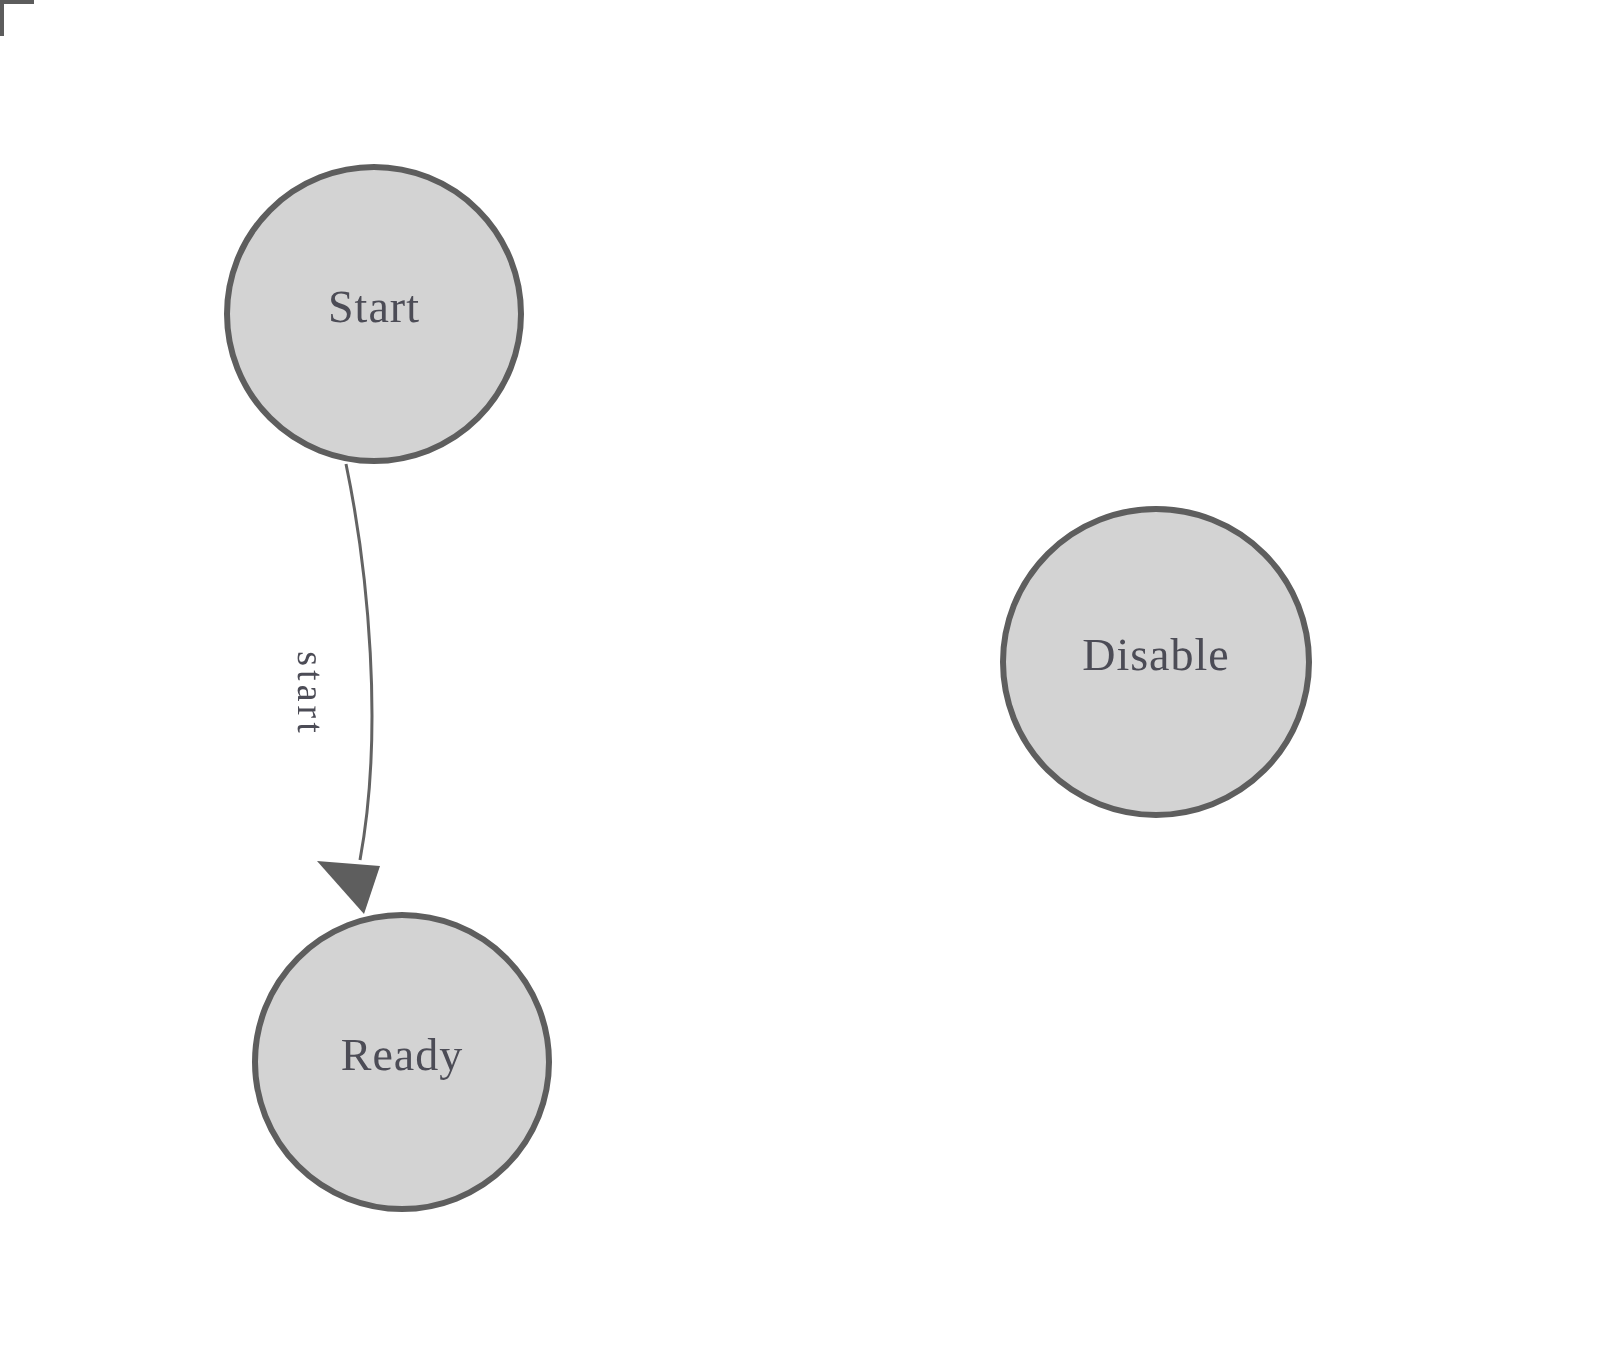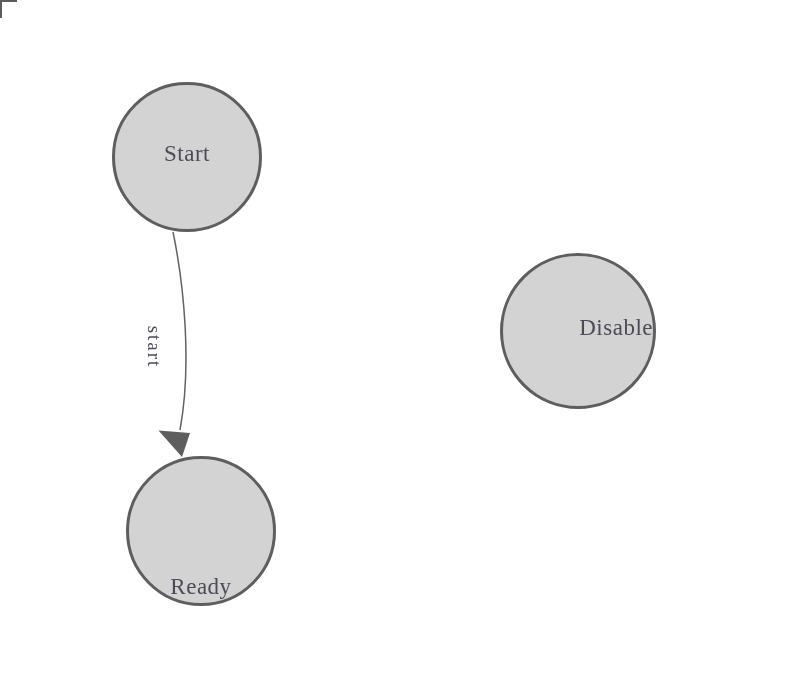--- a/index.html
+++ b/index.html
@@ -28,22 +28,22 @@
     position: absolute;
     box-sizing: border-box;
     border-radius: 50%;
     background: #d3d3d3;
     border: 3px solid #5e5e5e;
     display: flex;
     align-items: center;
     justify-content: center;
   }
   .node-start   { left: 112px; top:  82px; width: 150px; height: 150px; }
-  .node-ready   { left: 126px; top: 456px; width: 150px; height: 150px; align-items: flex-end; }
-  .node-disable { left: 500px; top: 253px; width: 156px; height: 156px; justify-content: flex-end; }
+  .node-ready   { left: 126px; top: 456px; width: 150px; height: 150px; }
+  .node-disable { left: 500px; top: 253px; width: 156px; height: 156px; }
   .node-label {
     font-size: 23px;
     color: #4c4c56;
     letter-spacing: 0.5px;
     transform: translateY(-3px);
     user-select: none;
   }
   .edge-layer {
     position: absolute;
     left: 0;

